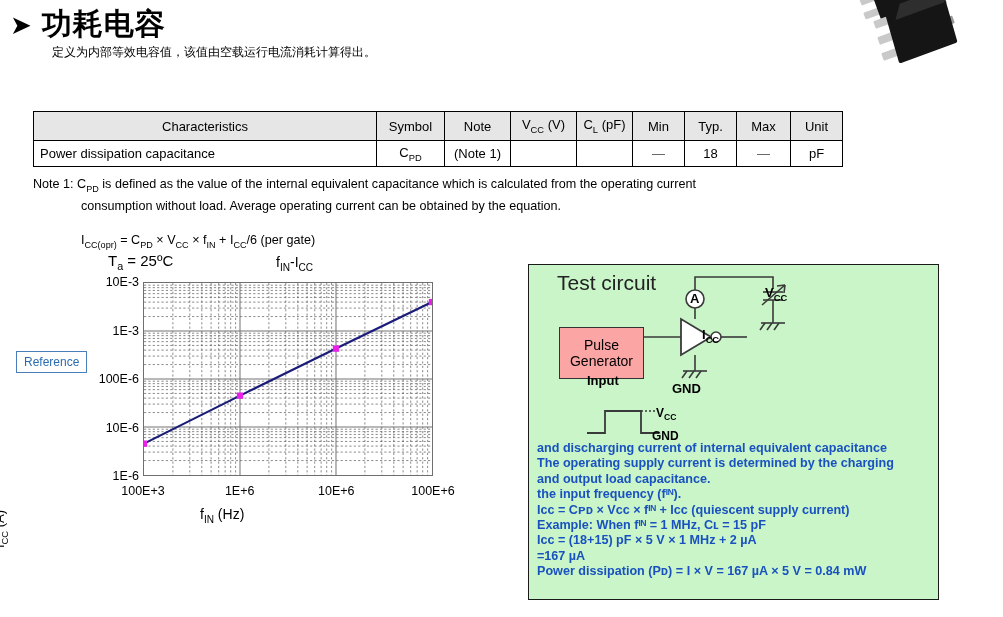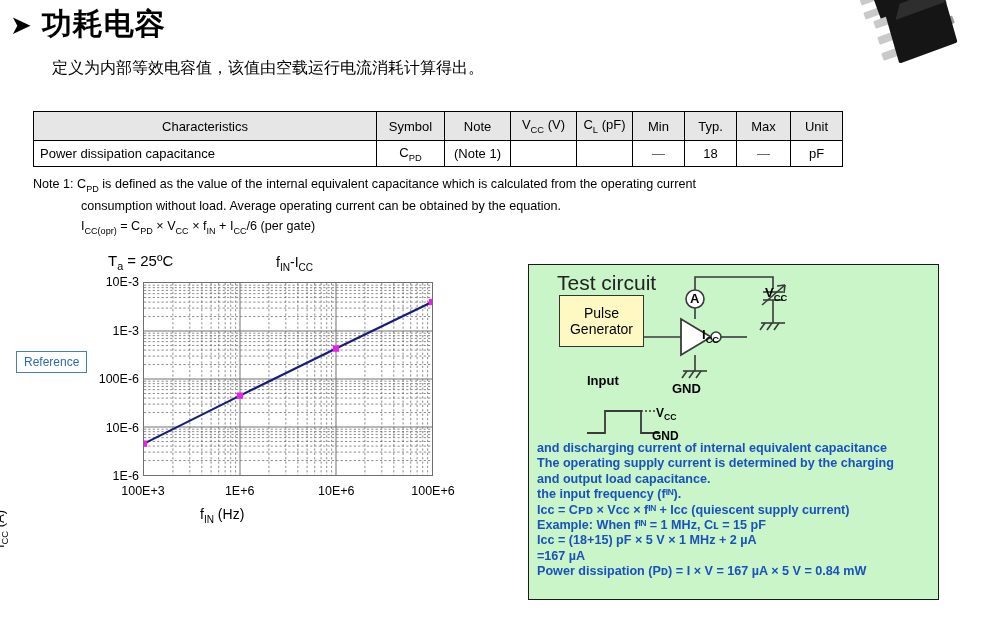--- a/index.html
+++ b/index.html
@@ -19,23 +19,23 @@
     display:flex; align-items:center; gap:10px;
   }
   #heading .bullet {
     font-size:26px; line-height:1; color:#000; font-family:"DejaVu Sans", sans-serif;
   }
   #heading .title {
     font-family:"DejaVu Serif","Liberation Serif", serif;
     font-size:30px; font-weight:bold; letter-spacing:1px;
   }
   #subtitle {
-    position:absolute; left:52px; top:58px;
+    position:absolute; left:52px; top:44px;
     font-family:"DejaVu Serif","Liberation Serif", serif;
-    font-size:16px;
+    font-size:12px;
   }
 
   
   #ic-art { position:absolute; left:858px; top:0px; width:145px; height:72px; overflow:hidden; }
   .chip { position:absolute; }
   .chip .body {
     position:absolute; background:#151515;
     border-radius:2px;
   }
   .chip .topface { position:absolute; background:#2e2e2e; }
@@ -71,21 +71,21 @@
   sub { font-size:0.72em; }
   .dash { color:#555; }
 
   
   #note-block {
     position:absolute; left:33px; top:176px;
     font-size:12.6px; line-height:17px; width:840px;
   }
   #note-block .l1 { text-indent:0; }
   #note-block .l2 { padding-left:48px; }
-  #note-block .l3 { padding-left:48px; margin-top:3px; }
+  #note-block .l3 { padding-left:48px; margin-top:17px; }
 
   
   #reference-badge {
     position:absolute; left:16px; top:351px;
     border:1px solid #4a7ebb;
     padding:3px 7px;
     font-size:12px;
     color:#2b6cb0;
     background:#ffffff;
   }
@@ -122,22 +122,22 @@
 
   
   #test-panel {
     position:absolute; left:528px; top:264px; width:411px; height:336px;
     background:#c9f5c9; border:1px solid #1a1a1a;
   }
   #test-panel .tc-title {
     position:absolute; left:28px; top:6px; font-size:21px; color:#222;
   }
   #pulsegen {
-    position:absolute; left:30px; top:30px; width:85px; height:52px;
-    background:#fef9c3; border:1px solid #333;
+    position:absolute; left:30px; top:62px; width:85px; height:52px;
+    background:#fca5a5; border:1px solid #333;
     display:flex; flex-direction:column; align-items:center; justify-content:center;
     font-size:14px; line-height:16px;
   }
   #lbl-input { position:absolute; left:58px; top:108px; font-size:13px; font-weight:bold; }
   #lbl-gnd-inv { position:absolute; left:143px; top:116px; font-size:13px; font-weight:bold; }
   #lbl-icc { position:absolute; left:173px; top:62px; font-size:13px; font-weight:bold; }
   #lbl-vcc-src { position:absolute; left:236px; top:20px; font-size:13px; font-weight:bold; }
   #lbl-vcc-wave { position:absolute; left:127px; top:141px; font-size:12px; font-weight:bold; }
   #lbl-gnd-wave { position:absolute; left:123px; top:164px; font-size:12px; font-weight:bold; }
   #circuit-svg { position:absolute; left:0; top:0; width:411px; height:200px; }

